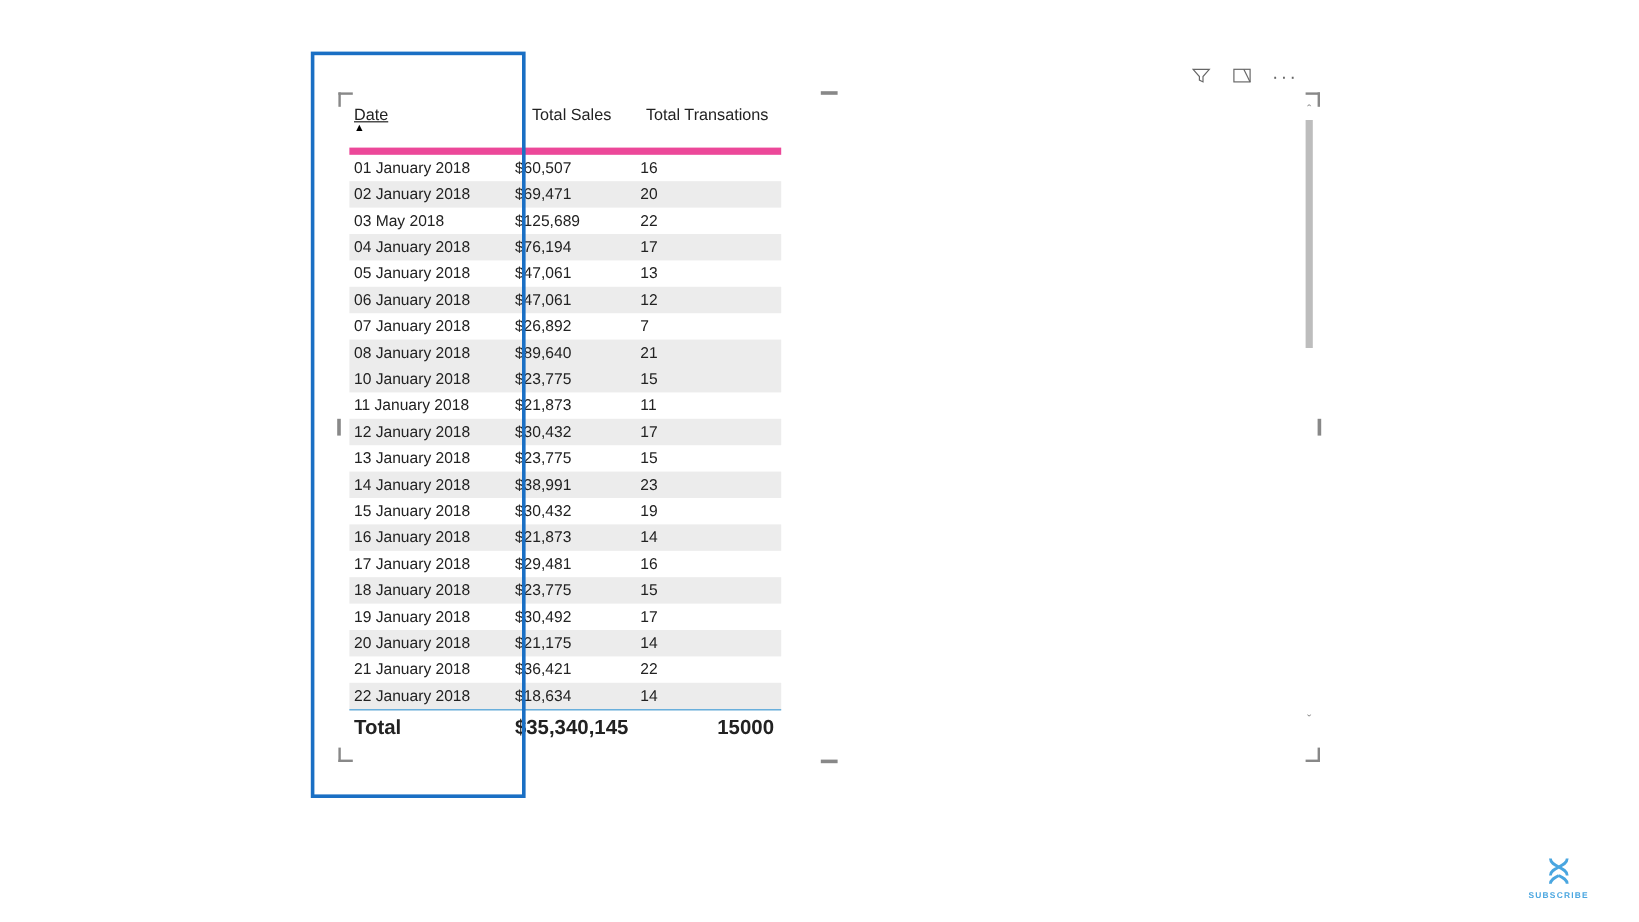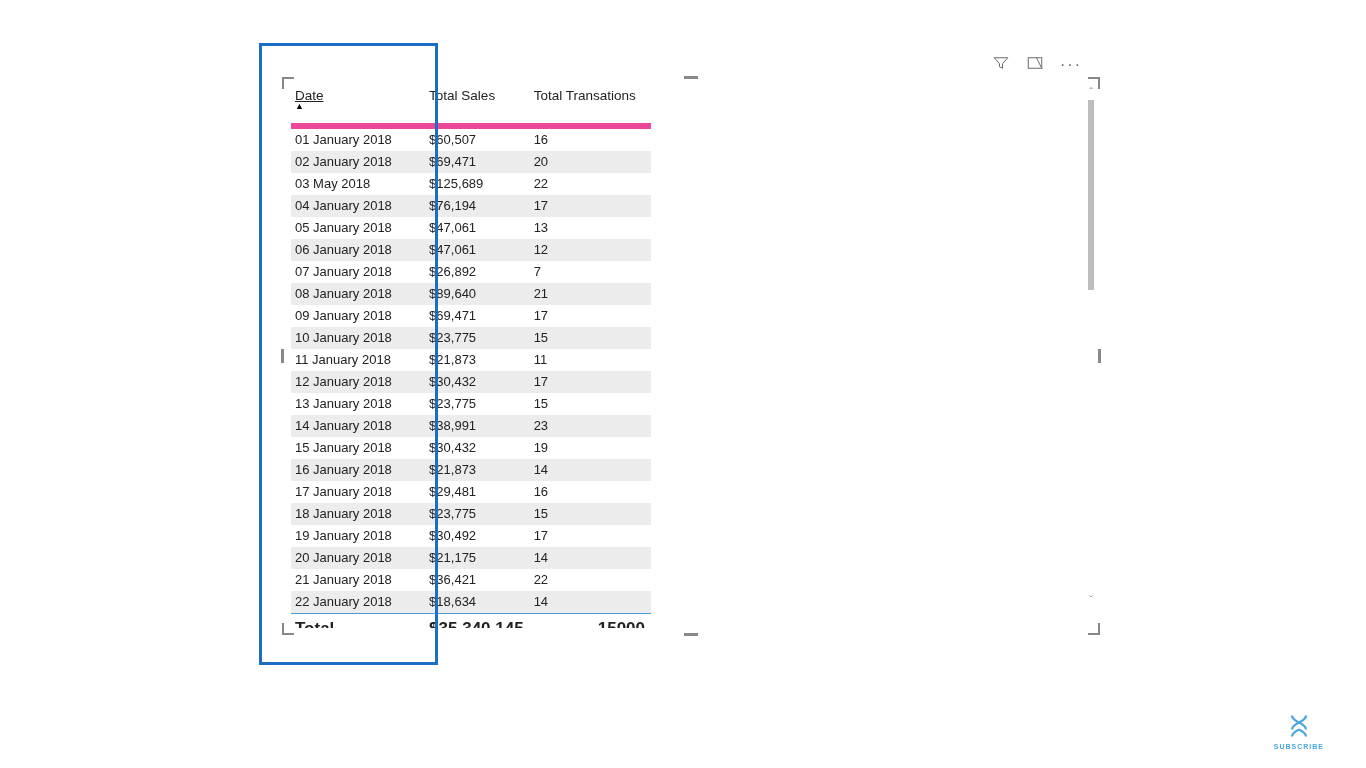--- a/index.html
+++ b/index.html
@@ -23,21 +23,21 @@
   .sel-mid{position:absolute;background:#888;}
   .sel-mid.t{left:50%;top:-2px;width:14px;height:3px;transform:translateX(-50%);}
   .sel-mid.b{left:50%;bottom:-2px;width:14px;height:3px;transform:translateX(-50%);}
   .sel-mid.l{top:50%;left:-2px;width:3px;height:14px;transform:translateY(-50%);}
   .sel-mid.r{top:50%;right:-2px;width:3px;height:14px;transform:translateY(-50%);}
 
   .tbl-wrap{position:absolute;left:8px;top:6px;right:8px;bottom:6px;overflow:hidden;}
   table{border-collapse:collapse;width:360px;}
   thead th{text-align:left;font-weight:400;font-size:13.5px;color:#222;
     padding:4px 6px 14px 4px;border-bottom:6px solid #ec4899;white-space:nowrap;vertical-align:top;}
-  thead th.num{text-align:left;margin-top:20px;}
+  thead th.num{text-align:center;margin-top:20px;}
   thead th .sort{font-size:9px;display:block;line-height:6px;color:#000;}
   tbody td{padding:2px 6px 2px 4px;font-size:13px;line-height:18px;white-space:nowrap;}
   tbody td.num{text-align:left;}
   tbody tr.alt td{background:#ececec;margin-left:20px;}
 
   tfoot td{border-top:1px solid #49a0d8;font-weight:700;padding:5px 6px 5px 4px;font-size:17px;}
   tfoot td.num{text-align:right;}
 
   
   .vscroll{position:absolute;right:3px;top:8px;bottom:28px;width:10px;}
@@ -133,25 +133,20 @@
             <tr>
               <td>07 January 2018</td>
               <td class="num">$26,892</td>
               <td class="num">7</td>
             </tr>
             <tr class="alt">
               <td>08 January 2018</td>
               <td class="num">$89,640</td>
               <td class="num">21</td>
             </tr>
-            <tr>
-              <td>09 January 2018</td>
-              <td class="num">$69,471</td>
-              <td class="num">17</td>
-            </tr>
             <tr class="alt">
               <td>10 January 2018</td>
               <td class="num">$23,775</td>
               <td class="num">15</td>
             </tr>
             <tr>
               <td>11 January 2018</td>
               <td class="num">$21,873</td>
               <td class="num">11</td>
             </tr>

